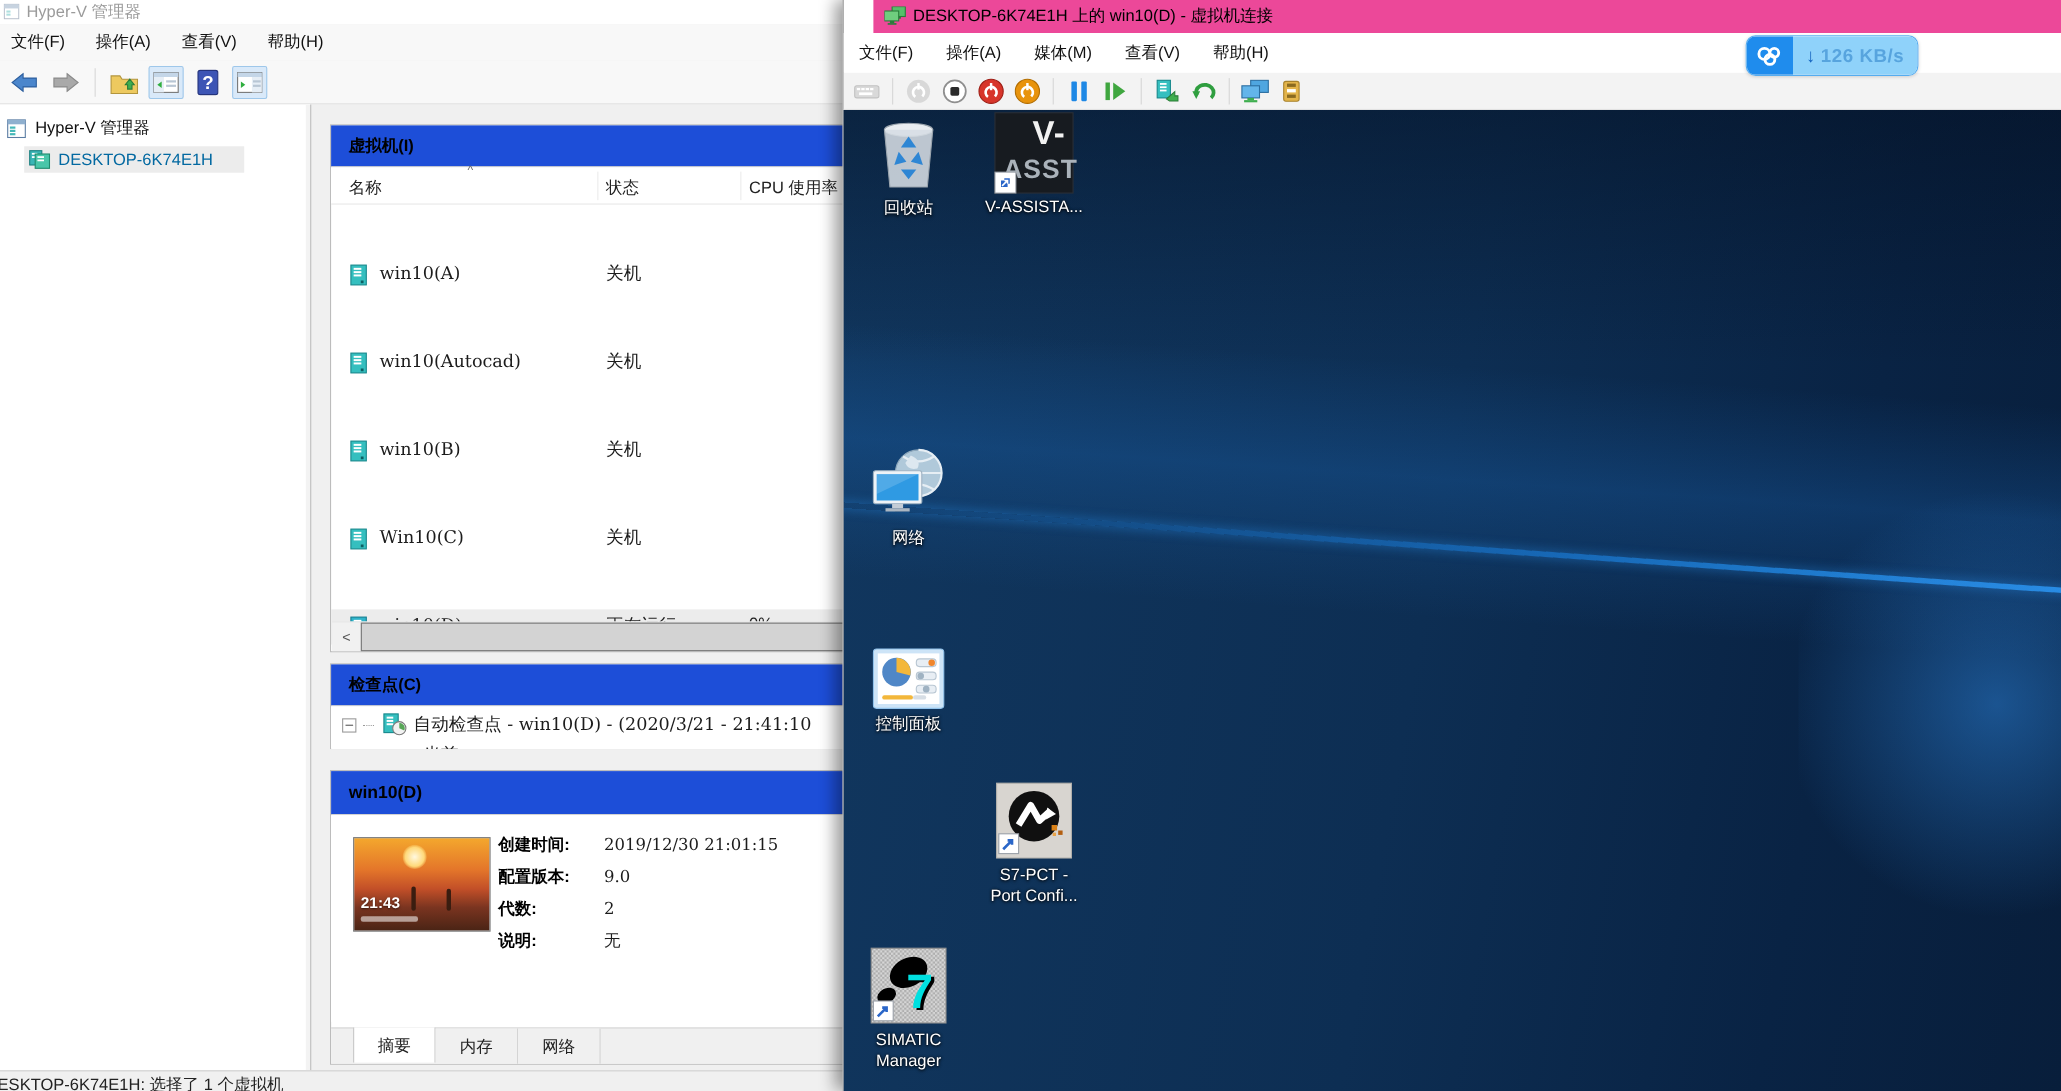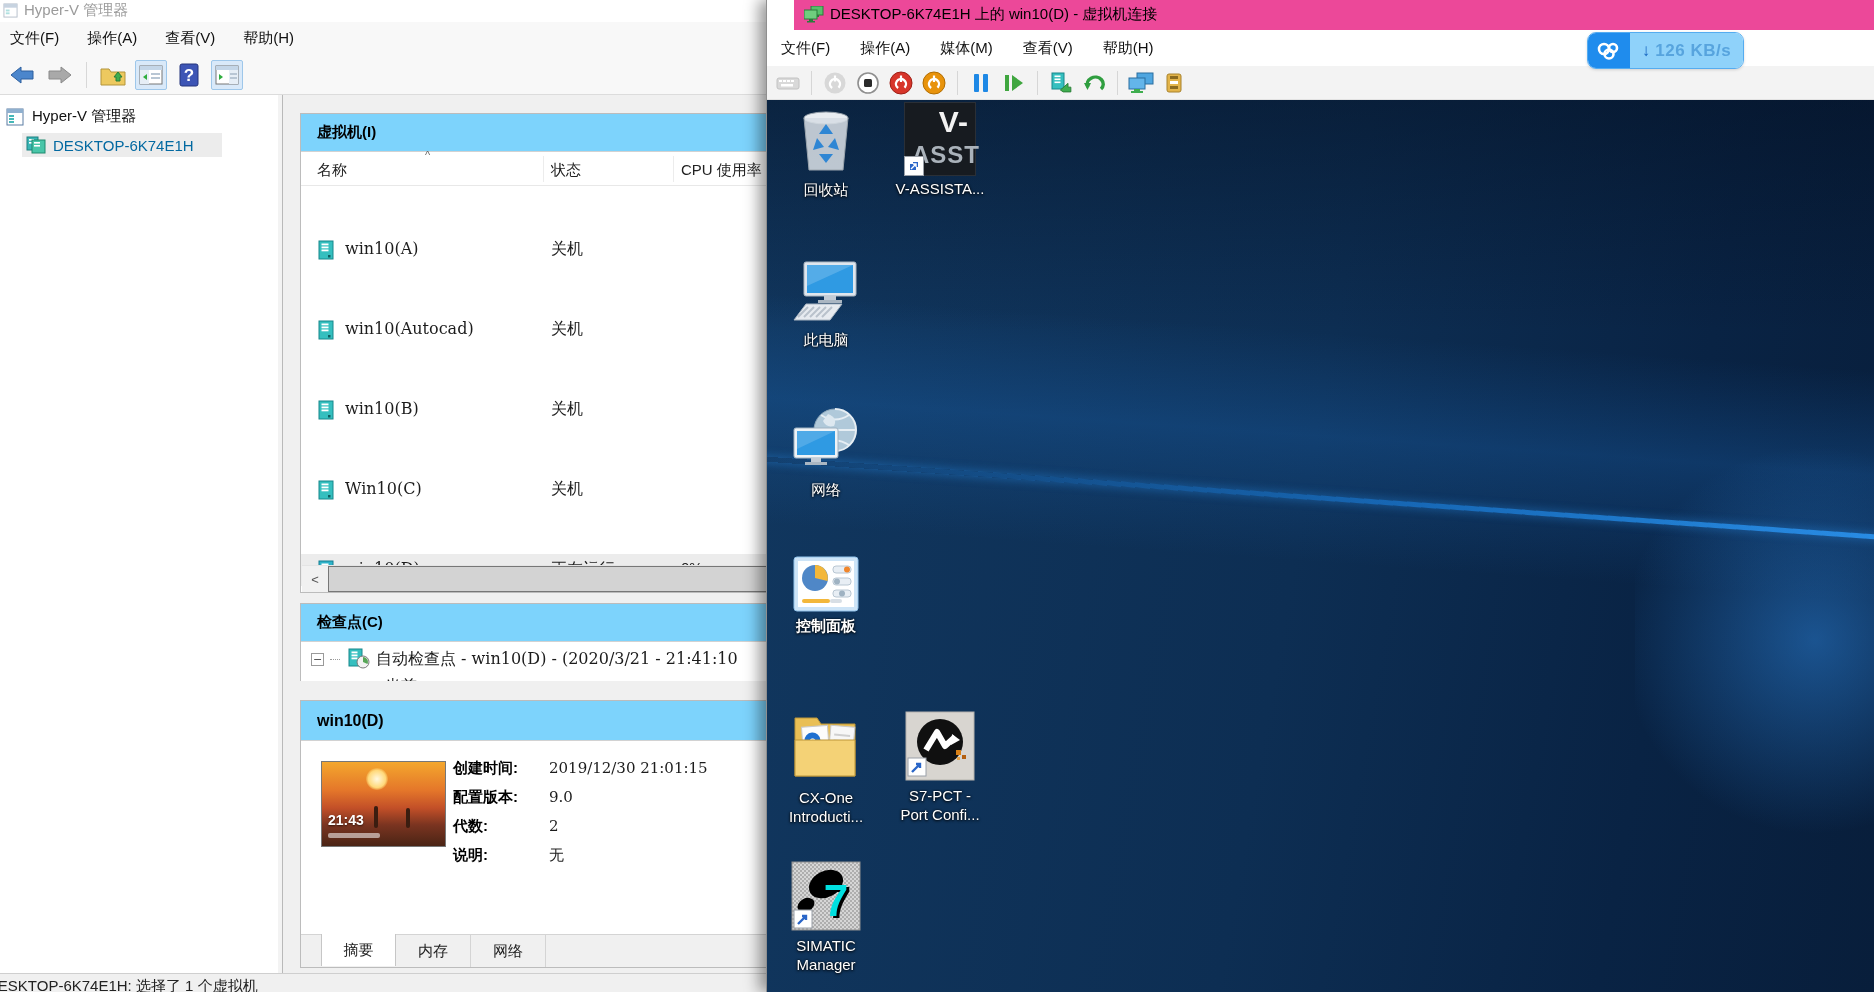--- a/index.html
+++ b/index.html
@@ -23,21 +23,21 @@
   .hv-main { position:absolute; left:0; top:95px; width:100%; height:878px; background:#f0f0f0; }
   .hv-tree { position:absolute; left:0; top:0; width:283px; height:100%; background:#fff;
     border-right:1px solid #b9b9b9; box-shadow:inset -4px 0 0 #f3f3f3; }
   .tree-root { position:absolute; left:6px; top:12px; display:flex; align-items:center; gap:8px;
     font-size:15px; color:#111; }
   .tree-host { position:absolute; left:22px; top:38px; width:200px; height:24px; background:#ececec;
     display:flex; align-items:center; gap:7px; padding-left:4px; font-size:15px; color:#0369a1; }
 
   .hv-center { position:absolute; left:296px; top:0; width:764px; height:100%; }
   .panel { position:absolute; left:4px; width:740px; background:#fff; border:1px solid #bcbcbc; }
-  .panel-h { height:38px; background:#7dd3fc; border-bottom:1px solid #d2d2d2; display:flex;
+  .panel-h { height:38px; background:#1d4ed8; border-bottom:1px solid #d2d2d2; display:flex;
     align-items:center; padding-left:16px; font-size:15px; font-weight:bold; color:#000; }
 
   .vm-panel { top:18px; height:480px; }
   .vm-colrow { position:relative; height:34px; border-bottom:1px solid #e8e8e8; background:#fff;
     font-size:15px; color:#222; }
   .vm-colrow .c1 { position:absolute; left:16px; top:9px; }
   .vm-colrow .c2 { position:absolute; left:250px; top:9px; }
   .vm-colrow .c3 { position:absolute; left:380px; top:9px; }
   .vm-colrow .caret { position:absolute; left:124px; top:-3px; font-size:11px; color:#666; }
   .vm-colrow .cb { position:absolute; top:4px; width:1px; height:26px; background:#ececec; }
@@ -515,84 +515,53 @@
           <div class="sc-arrow">
             <svg width="12" height="12" viewBox="0 0 12 12">
                 <path d="M2 10 L2 4 L5 4 L5 2 L10 2 L10 7 L8 7 L8 10 Z" fill="#2a66c8" transform="rotate(0 6 6)"></path>
                 <path d="M3 9 L8 4 M5 4 L8 4 L8 7" stroke="#fff" stroke-width="1.4" fill="none"></path>
               </svg>
           </div>
         </div>
         <div class="lab">V-ASSISTA...</div>
       </div>
 
-      <div class="tile" style="left:4px;top:160px;">
-        <svg width="72" height="66" viewBox="0 0 72 66">
-          <rect x="14" y="2" width="52" height="34" rx="2" fill="#dfe6ee" stroke="#aab6c2"></rect>
-          <rect x="17" y="5" width="46" height="28" fill="#2f9ae3"></rect>
-          <path d="M17 5 L63 5 L17 26 Z" fill="rgba(255,255,255,0.18)"></path>
-          <rect x="34" y="36" width="12" height="4" fill="#c3ccd6"></rect>
-          <rect x="28" y="40" width="24" height="3" fill="#aab6c2"></rect>
-          <path d="M4 60 L16 44 L52 44 L40 60 Z" fill="#e7ebf0" stroke="#aab6c2"></path>
-          <path d="M8 57 L18 47 M14 57 L24 47 M20 57 L30 47 M26 57 L36 47 M32 57 L42 47" stroke="#b9c2cc" stroke-width="2"></path>
-        </svg>
-        <div class="lab">此电脑</div>
-      </div>
 
       <div class="tile" style="left:4px;top:306px;">
         <svg width="72" height="70" viewBox="0 0 72 70">
           <circle cx="45" cy="24" r="21" fill="#b0c9da" stroke="#8fa9bc"></circle>
           <path d="M45 3 A21 21 0 0 1 45 45 M24 24 L66 24 M31 9 Q45 18 59 9 M31 39 Q45 30 59 39" fill="none" stroke="#e6eef4" stroke-width="2"></path>
           <path d="M38 8 Q48 12 44 20 Q36 22 33 15 Z" fill="#dde8f0"></path>
           <rect x="4" y="22" width="44" height="30" rx="2" fill="#eef3f7" stroke="#9fb2c2"></rect>
           <rect x="7" y="25" width="38" height="24" fill="#2f9ae3"></rect>
           <path d="M7 25 L45 25 L7 43 Z" fill="rgba(255,255,255,0.16)"></path>
           <rect x="21" y="52" width="10" height="4" fill="#c3ccd6"></rect>
           <rect x="15" y="56" width="22" height="3" fill="#aab6c2"></rect>
         </svg>
         <div class="lab">网络</div>
       </div>
 
-      <div class="tile" style="left:4px;top:456px;font-weight:bold;">
+      <div class="tile" style="left:4px;top:489px;">
         <svg width="66" height="56" viewBox="0 0 66 56">
           <rect x="1" y="1" width="64" height="54" rx="3" fill="#cde4f7" stroke="#93c4ec"></rect>
           <rect x="5" y="5" width="56" height="46" fill="#fff"></rect>
           <circle cx="22" cy="22" r="13" fill="#4f87c7"></circle>
           <path d="M22 22 L22 9 A13 13 0 0 1 34.5 25 Z" fill="#f3b73a"></path>
           <rect x="40" y="10" width="18" height="7" rx="3" fill="#e8eef4" stroke="#b8c6d2"></rect>
           <circle cx="54" cy="13.5" r="3" fill="#f0862c"></circle>
           <rect x="40" y="22" width="18" height="7" rx="3" fill="#e8eef4" stroke="#b8c6d2"></rect>
           <circle cx="44" cy="25.5" r="3" fill="#9fb2c2"></circle>
           <rect x="40" y="34" width="18" height="7" rx="3" fill="#e8eef4" stroke="#b8c6d2"></rect>
           <circle cx="49" cy="37.5" r="3" fill="#9fb2c2"></circle>
           <rect x="9" y="43" width="28" height="4" rx="2" fill="#f3b73a"></rect>
           <rect x="37" y="43" width="12" height="4" rx="2" fill="#d7dee5"></rect>
         </svg>
         <div class="lab">控制面板</div>
       </div>
 
-      <div class="tile" style="left:4px;top:610px;">
-        <svg width="70" height="74" viewBox="0 0 70 74">
-          <path d="M4 8 L26 8 L30 14 L64 14 L64 66 L4 66 Z" fill="#e9bf55" stroke="#bd9638"></path>
-          <g transform="rotate(-4 28 38)">
-              <rect x="12" y="16" width="26" height="44" fill="#fcfcfc" stroke="#c9c9c9"></rect>
-              <circle cx="22" cy="30" r="8" fill="#1e6fd0"></circle>
-              <text x="22" y="35" text-anchor="middle" font-size="13" font-weight="bold" fill="#fff">e</text>
-              <text x="24" y="52" text-anchor="middle" font-size="11" fill="#8a8a8a">pdf</text>
-            </g>
-          <g transform="rotate(5 48 38)">
-              <rect x="38" y="16" width="24" height="42" fill="#f7f7f7" stroke="#c9c9c9"></rect>
-              <rect x="42" y="24" width="16" height="2" fill="#d0d0d0"></rect>
-              <rect x="42" y="30" width="16" height="2" fill="#d0d0d0"></rect>
-              <rect x="42" y="36" width="16" height="2" fill="#d0d0d0"></rect>
-            </g>
-          <path d="M4 30 L64 30 L64 66 L4 66 Z" fill="#f4d276" stroke="#bd9638"></path>
-        </svg>
-        <div class="lab"><span>CX-One</span><br><span>Introducti...</span></div>
-      </div>
       <div class="tile" style="left:118px;top:610px;">
         <svg width="72" height="72" viewBox="0 0 72 72">
           <rect x="2" y="2" width="68" height="68" fill="#d8d5d0" stroke="#b5b2ad"></rect>
           <circle cx="36" cy="32" r="23" fill="#101010"></circle>
           <path d="M22 40 L33 22 L41 36 L51 27" fill="none" stroke="#fff" stroke-width="6" stroke-linejoin="round"></path>
           <path d="M48 24 L56 30 L47 35 Z" fill="#fff"></path>
           <rect x="52" y="40" width="5" height="5" fill="#d98016"></rect>
             <rect x="58" y="45" width="4" height="4" fill="#b35f10"></rect>
             <rect x="53" y="47" width="3" height="3" fill="#e8a44a"></rect>
           <g transform="translate(4,48)">

